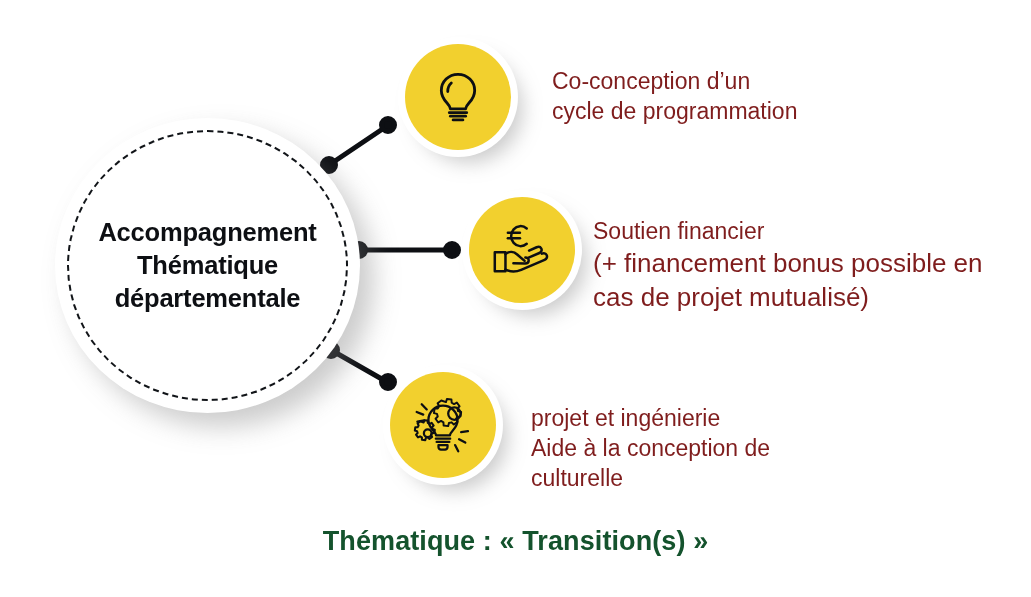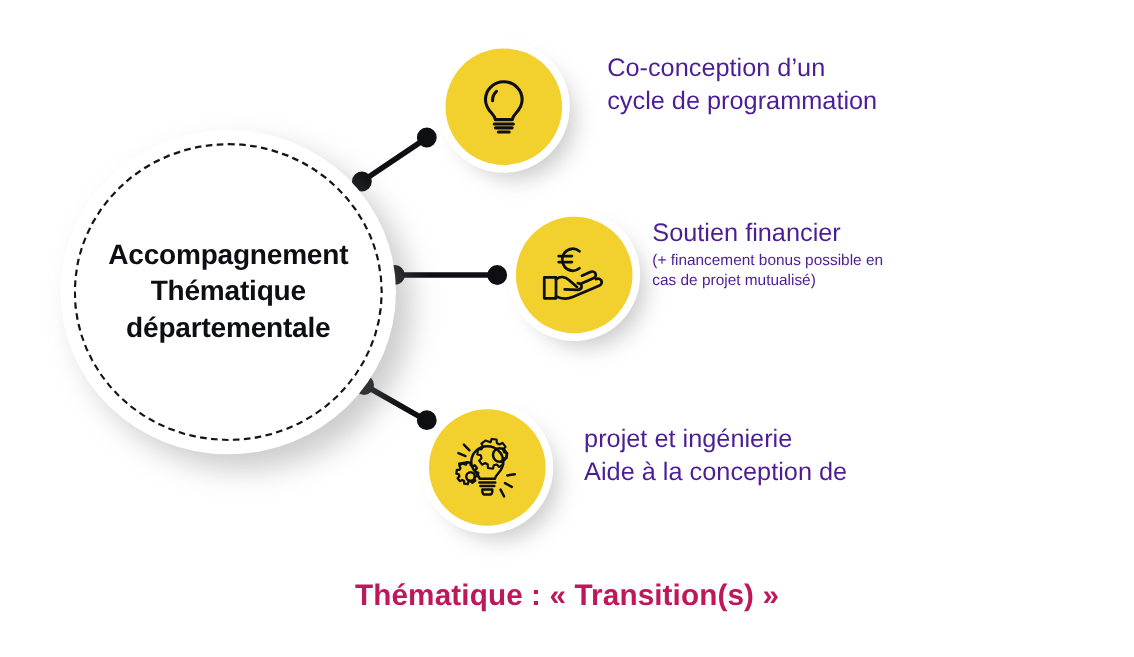--- a/index.html
+++ b/index.html
@@ -77,37 +77,38 @@
     display: flex;
     align-items: center;
     justify-content: center;
     box-shadow: 0 0 0 7px #ffffff, 11px 12px 20px rgba(120,120,120,0.40);
   }
   .bubble svg { display: block; }
 
   
   .branch-text {
     position: absolute;
-    color: #4c1d95;
+    color: #7f1d1d;
     line-height: 1.30;
+    margin-top: 20px;
   }
   .branch-text .line { display: block; white-space: nowrap; }
   .line-lg { font-size: 23px; }
-  .line-sm { font-size: 14px; }
+  .line-sm { font-size: 26px; }
 
   
   .caption {
     position: absolute;
     left: 0;
     top: 526px;
     width: 1031px;
     text-align: center;
     font-size: 27px;
     font-weight: bold;
-    color: #be185d;
+    color: #14532d;
     letter-spacing: 0.1px;
   }
 </style>
 </head>
 <body>
 
 <div id="canvas">
 
   <svg class="connector-layer" viewBox="0 0 1031 597" width="1031" height="597">
     <g stroke="#0d0f13" stroke-width="5" stroke-linecap="round" fill="#0d0f13">
@@ -198,17 +199,18 @@
       <line x1="7.4" y1="33.0" x2="15.6" y2="31.6"></line>
 
       <line x1="59.6" y1="45.6" x2="67.8" y2="44.4"></line>
       <line x1="57.2" y1="54.0" x2="64.6" y2="58.0"></line>
       <line x1="52.4" y1="61.0" x2="56.2" y2="68.4"></line>
     </svg>
   </div>
   <div class="branch-text" style="left:531px; top:384px;">
     <span class="line line-lg">projet et ingénierie</span>
     <span class="line line-lg">Aide à la conception de</span>
+    <span class="line line-lg">culturelle</span>
   </div>
 
   <div class="caption">Thématique : « Transition(s) »</div>
 
 </div>
 
 </body></html>

